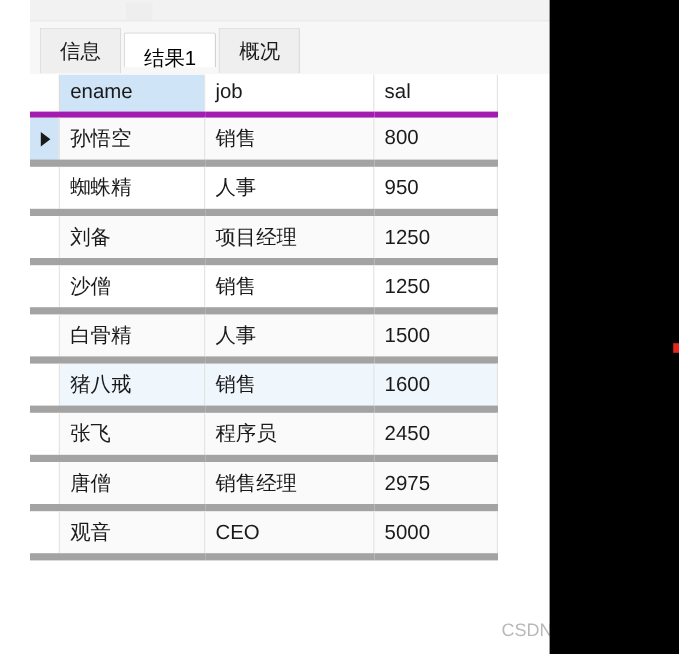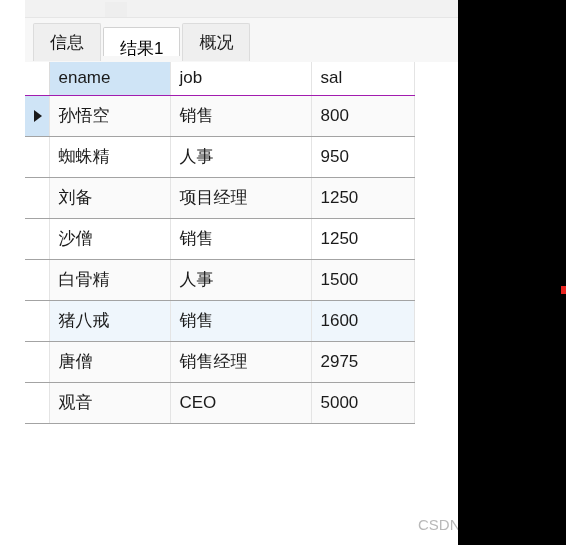--- a/index.html
+++ b/index.html
@@ -123,35 +123,35 @@
     width: 389px;
     background: #ffffff;
   }
   table.grid col.col-gutter  { width: 24px; }
   table.grid col.col-ename   { width: 121px; }
   table.grid col.col-job     { width: 141px; }
   table.grid col.col-sal     { width: 103px; }
 
   table.grid th, table.grid td {
     border-right: 1px solid #e4e4e4;
-    border-bottom: 1px solid #a3a3a3;
+    border-bottom: 6px solid #a3a3a3;
     padding: 0 9px;
     font-size: 17px;
     color: #1a1a1a;
     text-align: left;
     vertical-align: middle;
     overflow: hidden;
     white-space: nowrap;
     box-sizing: border-box;
   }
   table.grid thead th {
     height: 33px;
     background: #ffffff;
     font-weight: normal;
-    border-bottom: 1px solid #a21caf;
+    border-bottom: 5px solid #a21caf;
   }
   table.grid thead th.hdr-selected {
     background: #cfe4f6;
   }
   table.grid thead th.gutter-head {
     background: #ffffff;
     border-right: 1px solid #dcdcdc;
     padding: 0;
   }
   table.grid tbody td {
@@ -257,20 +257,26 @@
           <td class="cell-sal">1500</td>
         </tr>
         <tr class="highlight">
           <td class="gutter-cell"></td>
           <td class="cell-ename">猪八戒</td>
           <td class="cell-job">销售</td>
           <td class="cell-sal">1600</td>
         </tr>
         <tr class="alt">
           <td class="gutter-cell"></td>
+          <td class="cell-ename">张飞</td>
+          <td class="cell-job">程序员</td>
+          <td class="cell-sal">2450</td>
+        </tr>
+        <tr class="alt">
+          <td class="gutter-cell"></td>
           <td class="cell-ename">唐僧</td>
           <td class="cell-job">销售经理</td>
           <td class="cell-sal">2975</td>
         </tr>
         <tr class="alt">
           <td class="gutter-cell"></td>
           <td class="cell-ename">观音</td>
           <td class="cell-job">CEO</td>
           <td class="cell-sal">5000</td>
         </tr>

